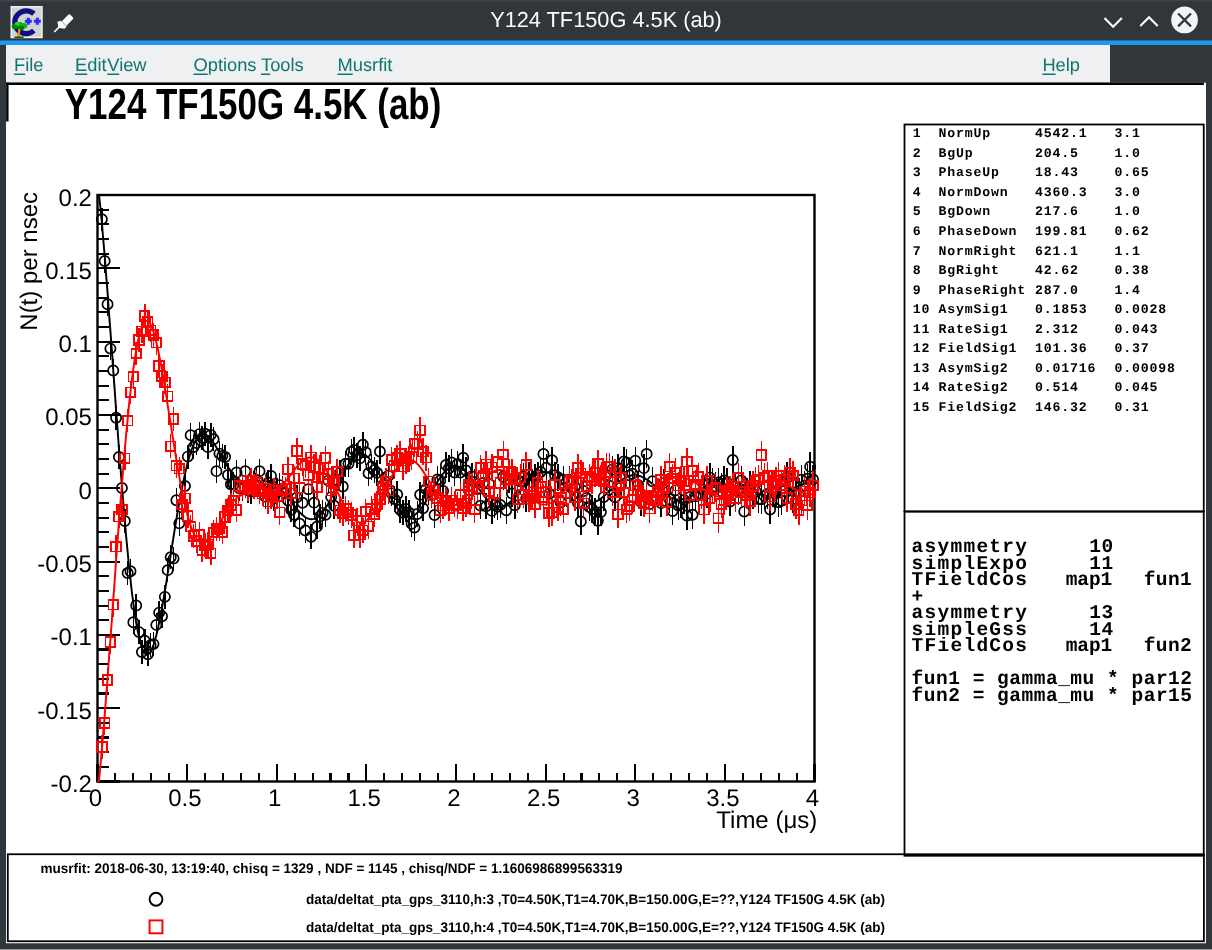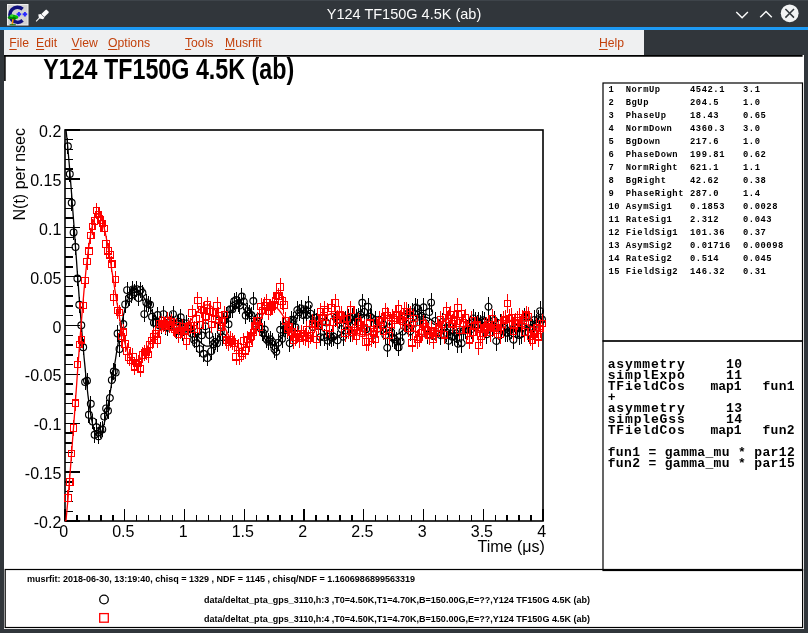--- a/index.html
+++ b/index.html
@@ -1,18 +1,18 @@
 <!DOCTYPE html>
 <html><head><meta charset="utf-8"><style>
 *{margin:0;padding:0;box-sizing:border-box}
 body{width:808px;height:633px;position:relative;background:#31363b;font-family:"Liberation Sans",sans-serif;overflow:hidden}
 .tbar{position:absolute;left:0;top:0;width:808px;height:27px;background:#31363b;border-top:1px solid #3e444a}
 .tbar .title{position:absolute;left:0;right:0;top:4.5px;text-align:center;font-size:14.5px;color:#fcfcfc}
 .blue{position:absolute;left:0;top:26.5px;width:808px;height:3px;background:#1d99f3}
-.menu{position:absolute;left:4px;top:29.5px;width:640px;height:25.5px;background:#eff0f1;color:#c2410c;font-size:12.2px}
+.menu{position:absolute;left:4px;top:29.5px;width:736px;height:25.5px;background:#eff0f1;color:#0f766e;font-size:12.2px}
 .menu span{position:absolute;top:6px}
 .menu u{text-decoration:underline;text-underline-offset:1.5px}
 </style></head>
 <body>
 <div class="tbar">
 <svg width="808" height="27" style="position:absolute;left:0;top:0">
  <rect x="7.5" y="3.5" width="20.5" height="20.5" fill="#d2d2d2"></rect>
  <rect x="7.5" y="3.5" width="20.5" height="20.5" fill="none" stroke="#efefef" stroke-width="1"></rect>
  <path d="M22.6 8.15A7.6 7.6 0 1 0 22.6 19.4" stroke="#10107e" stroke-width="3.5" fill="none"></path>
  <path d="M16.6 13.2h4.6M18.9 10.9v4.6M22.6 13.2h4.6M24.9 10.9v4.6" stroke="#2a2aff" stroke-width="2"></path>
@@ -33,24 +33,24 @@
   <path d="M760.2 16.3l5.8-5.8l5.8 5.8"></path>
  </g>
  <circle cx="789.7" cy="12.3" r="8.9" fill="#f2f3f4"></circle>
  <path d="M785.4 8l8.6 8.6M794 8l-8.6 8.6" stroke="#31363b" stroke-width="1.5"></path>
 </svg>
 <div class="title">Y124 TF150G 4.5K (ab)</div>
 </div>
 <div class="blue"></div>
 <div class="menu">
  <span style="left:5.3px"><u>F</u>ile</span>
- <span style="left:32px"><u>E</u>dit</span>
+ <span style="left:46px"><u>E</u>dit</span>
  <span style="left:67.5px"><u>V</u>iew</span>
- <span style="left:104px"><u>O</u>ptions</span>
- <span style="left:181px"><u>T</u>ools</span>
+ <span style="left:125px"><u>O</u>ptions</span>
+ <span style="left:170px"><u>T</u>ools</span>
  <span style="left:221px"><u>M</u>usrfit</span>
  <span style="right:20px"><u>H</u>elp</span>
 </div>
 <svg width="800" height="574" viewBox="4 55 800 574" style="position:absolute;left:4px;top:55px">
 <rect x="4" y="55" width="800" height="574" fill="#fff"></rect>
 <path d="M4 55.8H802.6" stroke="#000" stroke-width="1.8" fill="none"></path>
 <path d="M4.9 55V81" stroke="#000" stroke-width="1.6" fill="none"></path>
 <text x="43.2" y="79.3" textLength="251" lengthAdjust="spacingAndGlyphs" style="font:bold 29px 'Liberation Sans',sans-serif">Y124 TF150G 4.5K (ab)</text>
 <rect x="65.0" y="130.0" width="478.0" height="391.0" fill="none" stroke="#000" stroke-width="1.6"></rect>
 <path d="M65.00 521.0v-12M76.95 521.0v-6M88.90 521.0v-6M100.85 521.0v-6M112.80 521.0v-6M124.75 521.0v-12M136.70 521.0v-6M148.65 521.0v-6M160.60 521.0v-6M172.55 521.0v-6M184.50 521.0v-12M196.45 521.0v-6M208.40 521.0v-6M220.35 521.0v-6M232.30 521.0v-6M244.25 521.0v-12M256.20 521.0v-6M268.15 521.0v-6M280.10 521.0v-6M292.05 521.0v-6M304.00 521.0v-12M315.95 521.0v-6M327.90 521.0v-6M339.85 521.0v-6M351.80 521.0v-6M363.75 521.0v-12M375.70 521.0v-6M387.65 521.0v-6M399.60 521.0v-6M411.55 521.0v-6M423.50 521.0v-12M435.45 521.0v-6M447.40 521.0v-6M459.35 521.0v-6M471.30 521.0v-6M483.25 521.0v-12M495.20 521.0v-6M507.15 521.0v-6M519.10 521.0v-6M531.05 521.0v-6M543.00 521.0v-12M65.0 521.00h15M65.0 511.22h7.5M65.0 501.45h7.5M65.0 491.68h7.5M65.0 481.90h7.5M65.0 472.12h15M65.0 462.35h7.5M65.0 452.57h7.5M65.0 442.80h7.5M65.0 433.02h7.5M65.0 423.25h15M65.0 413.48h7.5M65.0 403.70h7.5M65.0 393.93h7.5M65.0 384.15h7.5M65.0 374.38h15M65.0 364.60h7.5M65.0 354.83h7.5M65.0 345.05h7.5M65.0 335.27h7.5M65.0 325.50h15M65.0 315.73h7.5M65.0 305.95h7.5M65.0 296.17h7.5M65.0 286.40h7.5M65.0 276.62h15M65.0 266.85h7.5M65.0 257.07h7.5M65.0 247.30h7.5M65.0 237.53h7.5M65.0 227.75h15M65.0 217.98h7.5M65.0 208.20h7.5M65.0 198.43h7.5M65.0 188.65h7.5M65.0 178.87h15M65.0 169.10h7.5M65.0 159.33h7.5M65.0 149.55h7.5M65.0 139.77h7.5M65.0 130.00h15" stroke="#000" stroke-width="1.4" fill="none" shape-rendering="crispEdges"></path>

